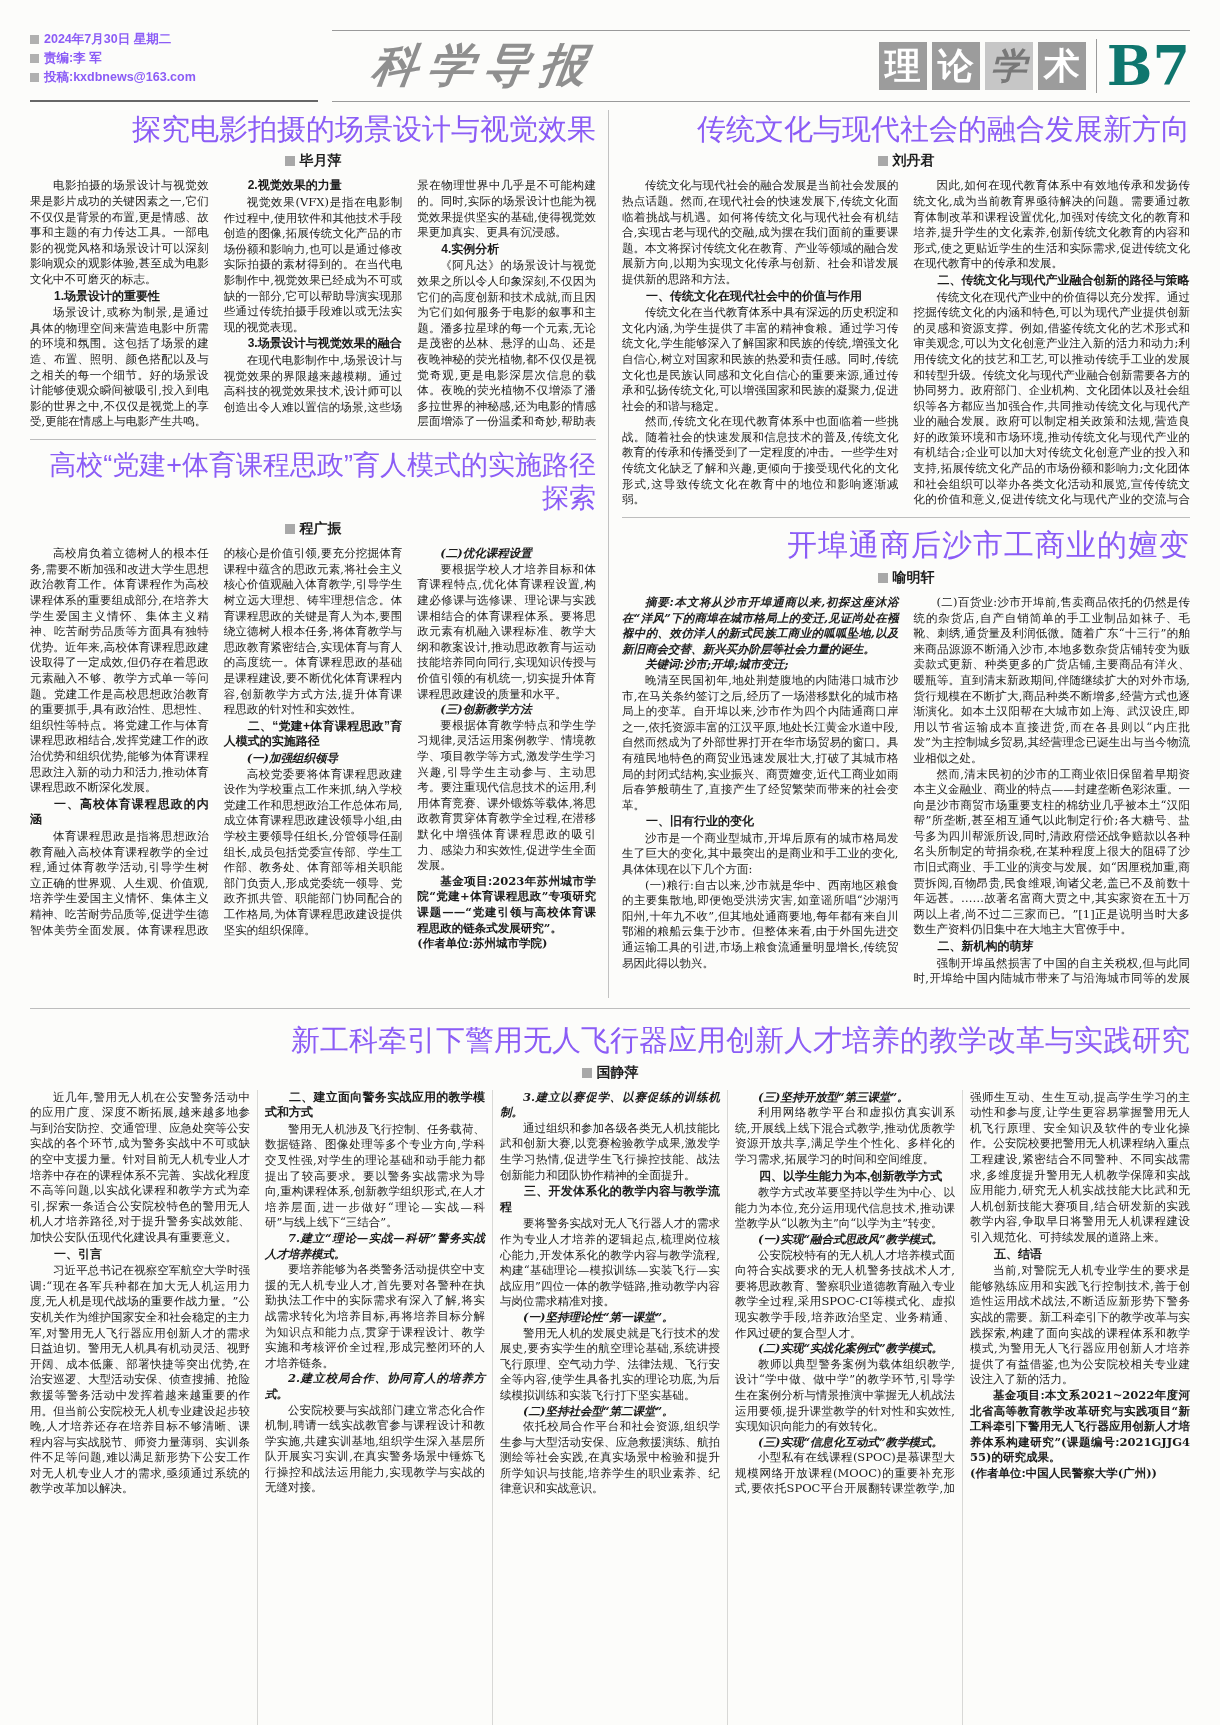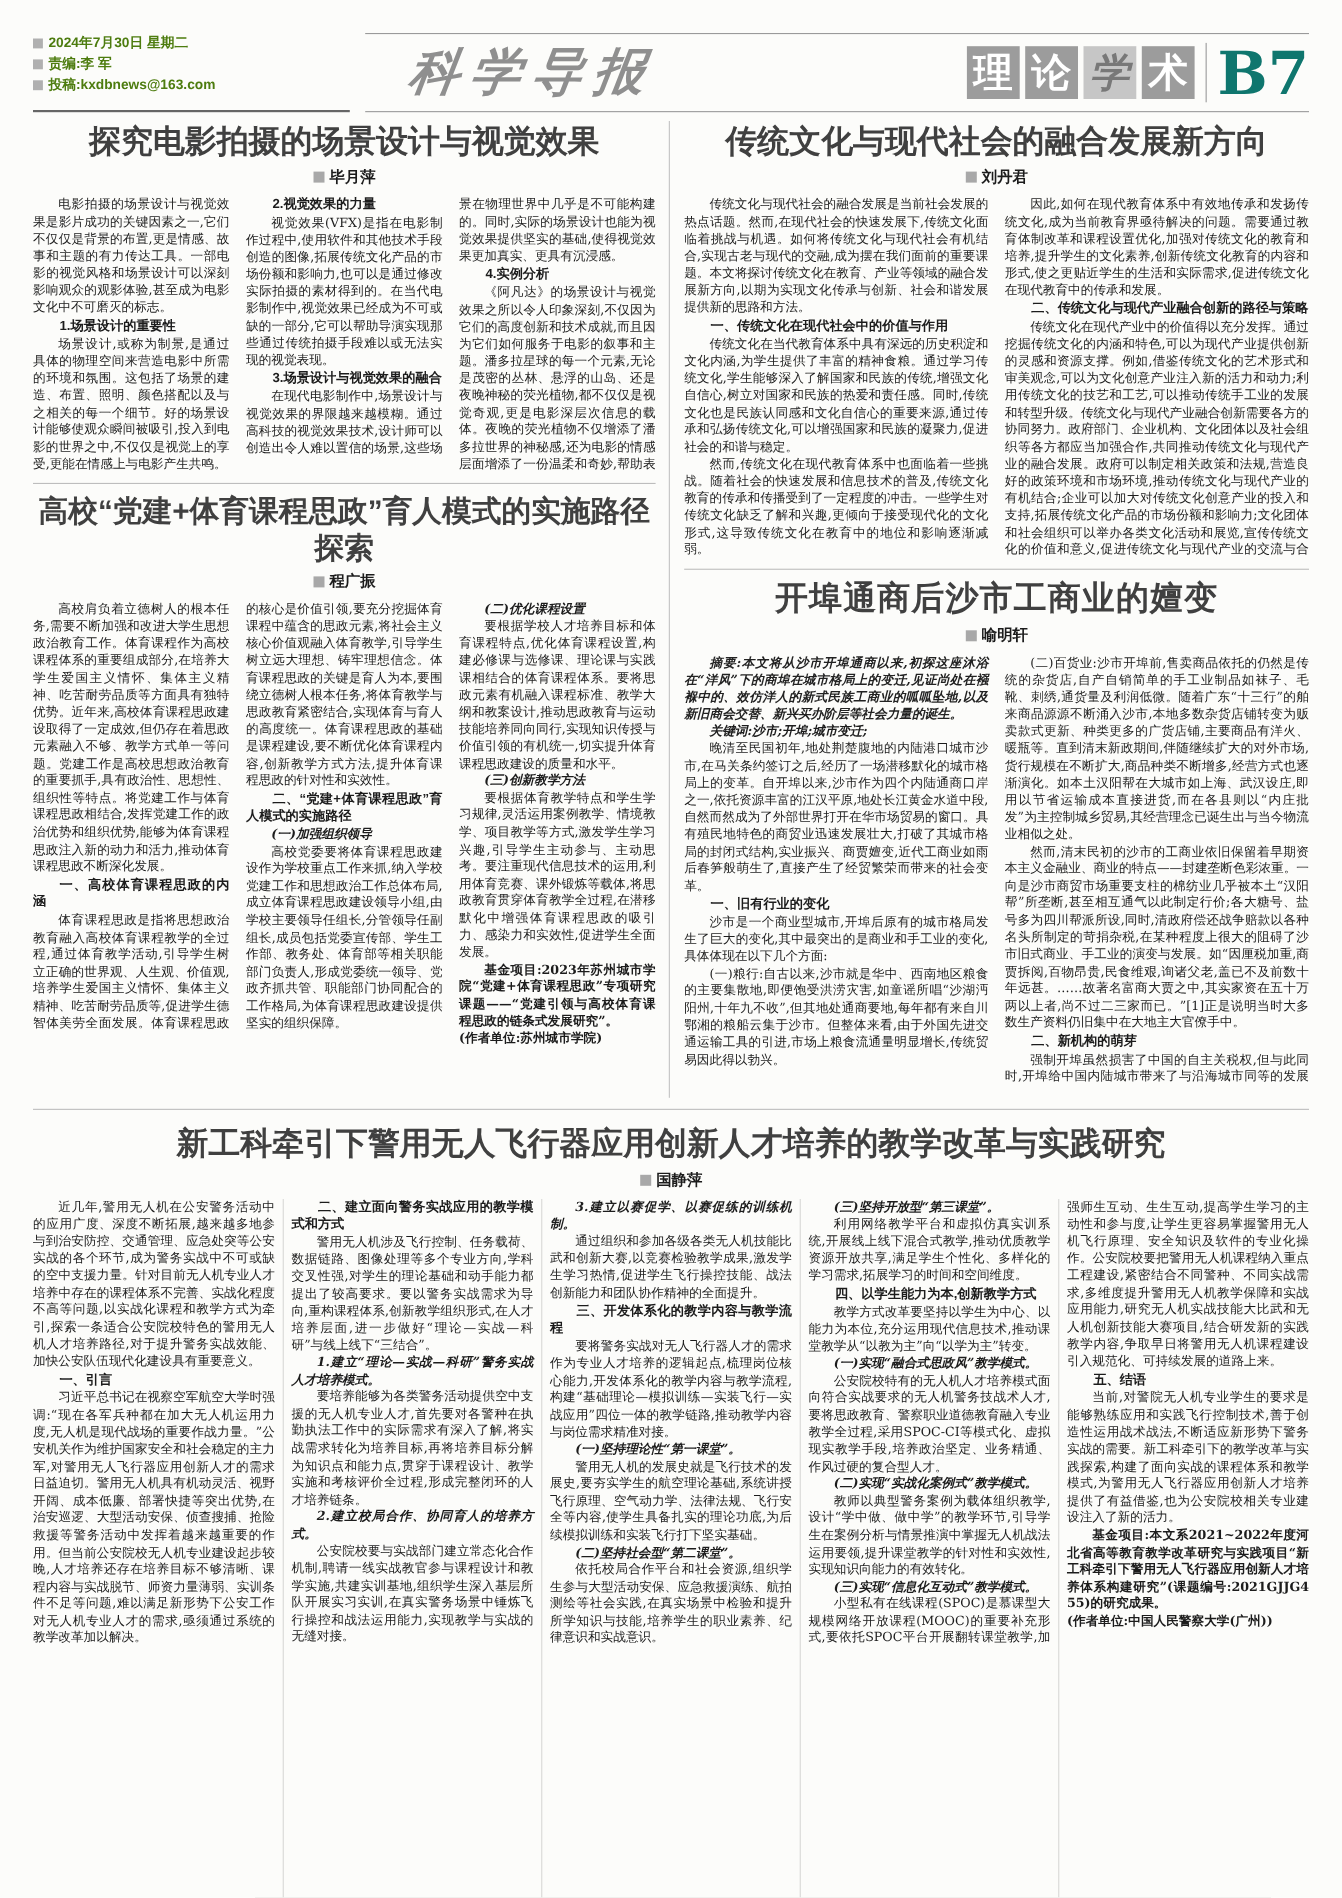--- a/index.html
+++ b/index.html
@@ -3,21 +3,21 @@
 <meta charset="utf-8">
 <style>
   html,body{margin:0;padding:0;background:#e8e8e4;}
   .page{position:relative;width:1220px;height:1725px;margin:0 auto;background:#fcfcfa;
         font-family:"DejaVu Serif","Liberation Serif",serif;color:#1c1c1c;overflow:hidden;
         box-sizing:border-box;padding:30px 30px 0 30px;}
   
   .masthead{display:flex;align-items:stretch;height:72px;margin-bottom:8px;}
   .mast-left{width:288px;border-bottom:2px solid #666;padding-bottom:4px;}
   .mast-line{font-family:"Liberation Sans",sans-serif;font-size:12.5px;font-weight:bold;
-             color:#4d7c0f;line-height:19px;display:flex;align-items:center;}
+             color:#8b5cf6;line-height:19px;display:flex;align-items:center;}
   .sq{display:inline-block;width:9px;height:9px;background:#b0b0b0;margin-right:5px;flex:0 0 auto;}
   .mast-band{flex:1;display:flex;align-items:center;border-top:1px solid #9a9a9a;
              border-bottom:1px solid #9a9a9a;margin-left:14px;padding:4px 0;}
   .paper-logo{font-family:"DejaVu Serif",serif;font-style:italic;font-weight:bold;
               font-size:46px;color:#8f8f8f;letter-spacing:10px;transform:skewX(-8deg);
               margin-left:40px;white-space:nowrap;}
   .mast-right{margin-left:auto;display:flex;align-items:center;}
   .sec-block{width:48px;height:48px;background:#9c9c9c;color:#fff;display:flex;align-items:center;
              justify-content:center;font-family:"Liberation Sans",sans-serif;font-weight:bold;
              font-size:36px;margin-left:5px;}
@@ -25,22 +25,22 @@
                  font-style:italic;}
   .page-no{font-family:"DejaVu Serif",serif;font-weight:bold;font-size:54px;color:#0f766e;
            border-left:1px solid #9a9a9a;padding-left:10px;margin-left:10px;line-height:1;}
   
   .content{display:flex;}
   .stack-left{width:566px;}
   .stack-right{flex:1;border-left:1px solid #c2c2c2;margin-left:12px;padding-left:13px;}
   .hrule{border:none;border-top:1px solid #bdbdbd;margin:9px 0;}
   .bottom-sec{border-top:1px solid #bdbdbd;margin-top:10px;padding-top:12px;}
   
-  .a-title{font-family:"Liberation Sans",sans-serif;font-weight:bold;text-align:center;
-           color:#404040;margin:2px 0 4px 0;line-height:1.22;}
+  .a-title{font-family:"Liberation Sans",sans-serif;font-weight:normal;text-align:right;
+           color:#8b5cf6;margin:2px 0 4px 0;line-height:1.22;}
   .t-xl{font-size:29px;} .t-l{font-size:27px;} .t-xxl{font-size:30px;letter-spacing:1px;}
   .byline{text-align:center;font-family:"Liberation Sans",sans-serif;font-weight:bold;
           font-size:14px;margin:5px 0 8px 0;display:flex;align-items:center;justify-content:center;}
   .byline .sq{width:10px;height:10px;background:#a8a8a8;}
   .a-body{text-align:justify;word-break:break-all;font-size:11.5px;line-height:15.6px;
           overflow:hidden;column-gap:15px;}
   .cols-2{column-count:2;} .cols-3{column-count:3;}
   .cols-5{column-count:5;column-rule:1px solid #d8d8d6;}
   .h-a1{height:252px;} .h-a2{height:330px;} .h-a3{height:452px;} .h-a4{height:392px;}
   .h-a5{height:648px;}
@@ -182,21 +182,21 @@
     <div class="byline">
       <span class="sq"></span>
       <span>国静萍</span>
     </div>
     <div class="a-body cols-5 h-a5">
         <p class="blk p">近几年,警用无人机在公安警务活动中的应用广度、深度不断拓展,越来越多地参与到治安防控、交通管理、应急处突等公安实战的各个环节,成为警务实战中不可或缺的空中支援力量。针对目前无人机专业人才培养中存在的课程体系不完善、实战化程度不高等问题,以实战化课程和教学方式为牵引,探索一条适合公安院校特色的警用无人机人才培养路径,对于提升警务实战效能、加快公安队伍现代化建设具有重要意义。</p>
         <p class="blk h">一、引言</p>
         <p class="blk p">习近平总书记在视察空军航空大学时强调:“现在各军兵种都在加大无人机运用力度,无人机是现代战场的重要作战力量。”公安机关作为维护国家安全和社会稳定的主力军,对警用无人飞行器应用创新人才的需求日益迫切。警用无人机具有机动灵活、视野开阔、成本低廉、部署快捷等突出优势,在治安巡逻、大型活动安保、侦查搜捕、抢险救援等警务活动中发挥着越来越重要的作用。但当前公安院校无人机专业建设起步较晚,人才培养还存在培养目标不够清晰、课程内容与实战脱节、师资力量薄弱、实训条件不足等问题,难以满足新形势下公安工作对无人机专业人才的需求,亟须通过系统的教学改革加以解决。</p>
         <p class="blk h">二、建立面向警务实战应用的教学模式和方式</p>
         <p class="blk p">警用无人机涉及飞行控制、任务载荷、数据链路、图像处理等多个专业方向,学科交叉性强,对学生的理论基础和动手能力都提出了较高要求。要以警务实战需求为导向,重构课程体系,创新教学组织形式,在人才培养层面,进一步做好“理论—实战—科研”与线上线下“三结合”。</p>
-        <p class="blk hs">1.建立“理论—实战—科研”警务实战人才培养模式。</p>
+        <p class="blk hs">7.建立“理论—实战—科研”警务实战人才培养模式。</p>
         <p class="blk p">要培养能够为各类警务活动提供空中支援的无人机专业人才,首先要对各警种在执勤执法工作中的实际需求有深入了解,将实战需求转化为培养目标,再将培养目标分解为知识点和能力点,贯穿于课程设计、教学实施和考核评价全过程,形成完整闭环的人才培养链条。</p>
         <p class="blk hs">2.建立校局合作、协同育人的培养方式。</p>
         <p class="blk p">公安院校要与实战部门建立常态化合作机制,聘请一线实战教官参与课程设计和教学实施,共建实训基地,组织学生深入基层所队开展实习实训,在真实警务场景中锤炼飞行操控和战法运用能力,实现教学与实战的无缝对接。</p>
         <p class="blk hs">3.建立以赛促学、以赛促练的训练机制。</p>
         <p class="blk p">通过组织和参加各级各类无人机技能比武和创新大赛,以竞赛检验教学成果,激发学生学习热情,促进学生飞行操控技能、战法创新能力和团队协作精神的全面提升。</p>
         <p class="blk h">三、开发体系化的教学内容与教学流程</p>
         <p class="blk p">要将警务实战对无人飞行器人才的需求作为专业人才培养的逻辑起点,梳理岗位核心能力,开发体系化的教学内容与教学流程,构建“基础理论—模拟训练—实装飞行—实战应用”四位一体的教学链路,推动教学内容与岗位需求精准对接。</p>
         <p class="blk hs">(一)坚持理论性“第一课堂”。</p>
         <p class="blk p">警用无人机的发展史就是飞行技术的发展史,要夯实学生的航空理论基础,系统讲授飞行原理、空气动力学、法律法规、飞行安全等内容,使学生具备扎实的理论功底,为后续模拟训练和实装飞行打下坚实基础。</p>
         <p class="blk hs">(二)坚持社会型“第二课堂”。</p>

